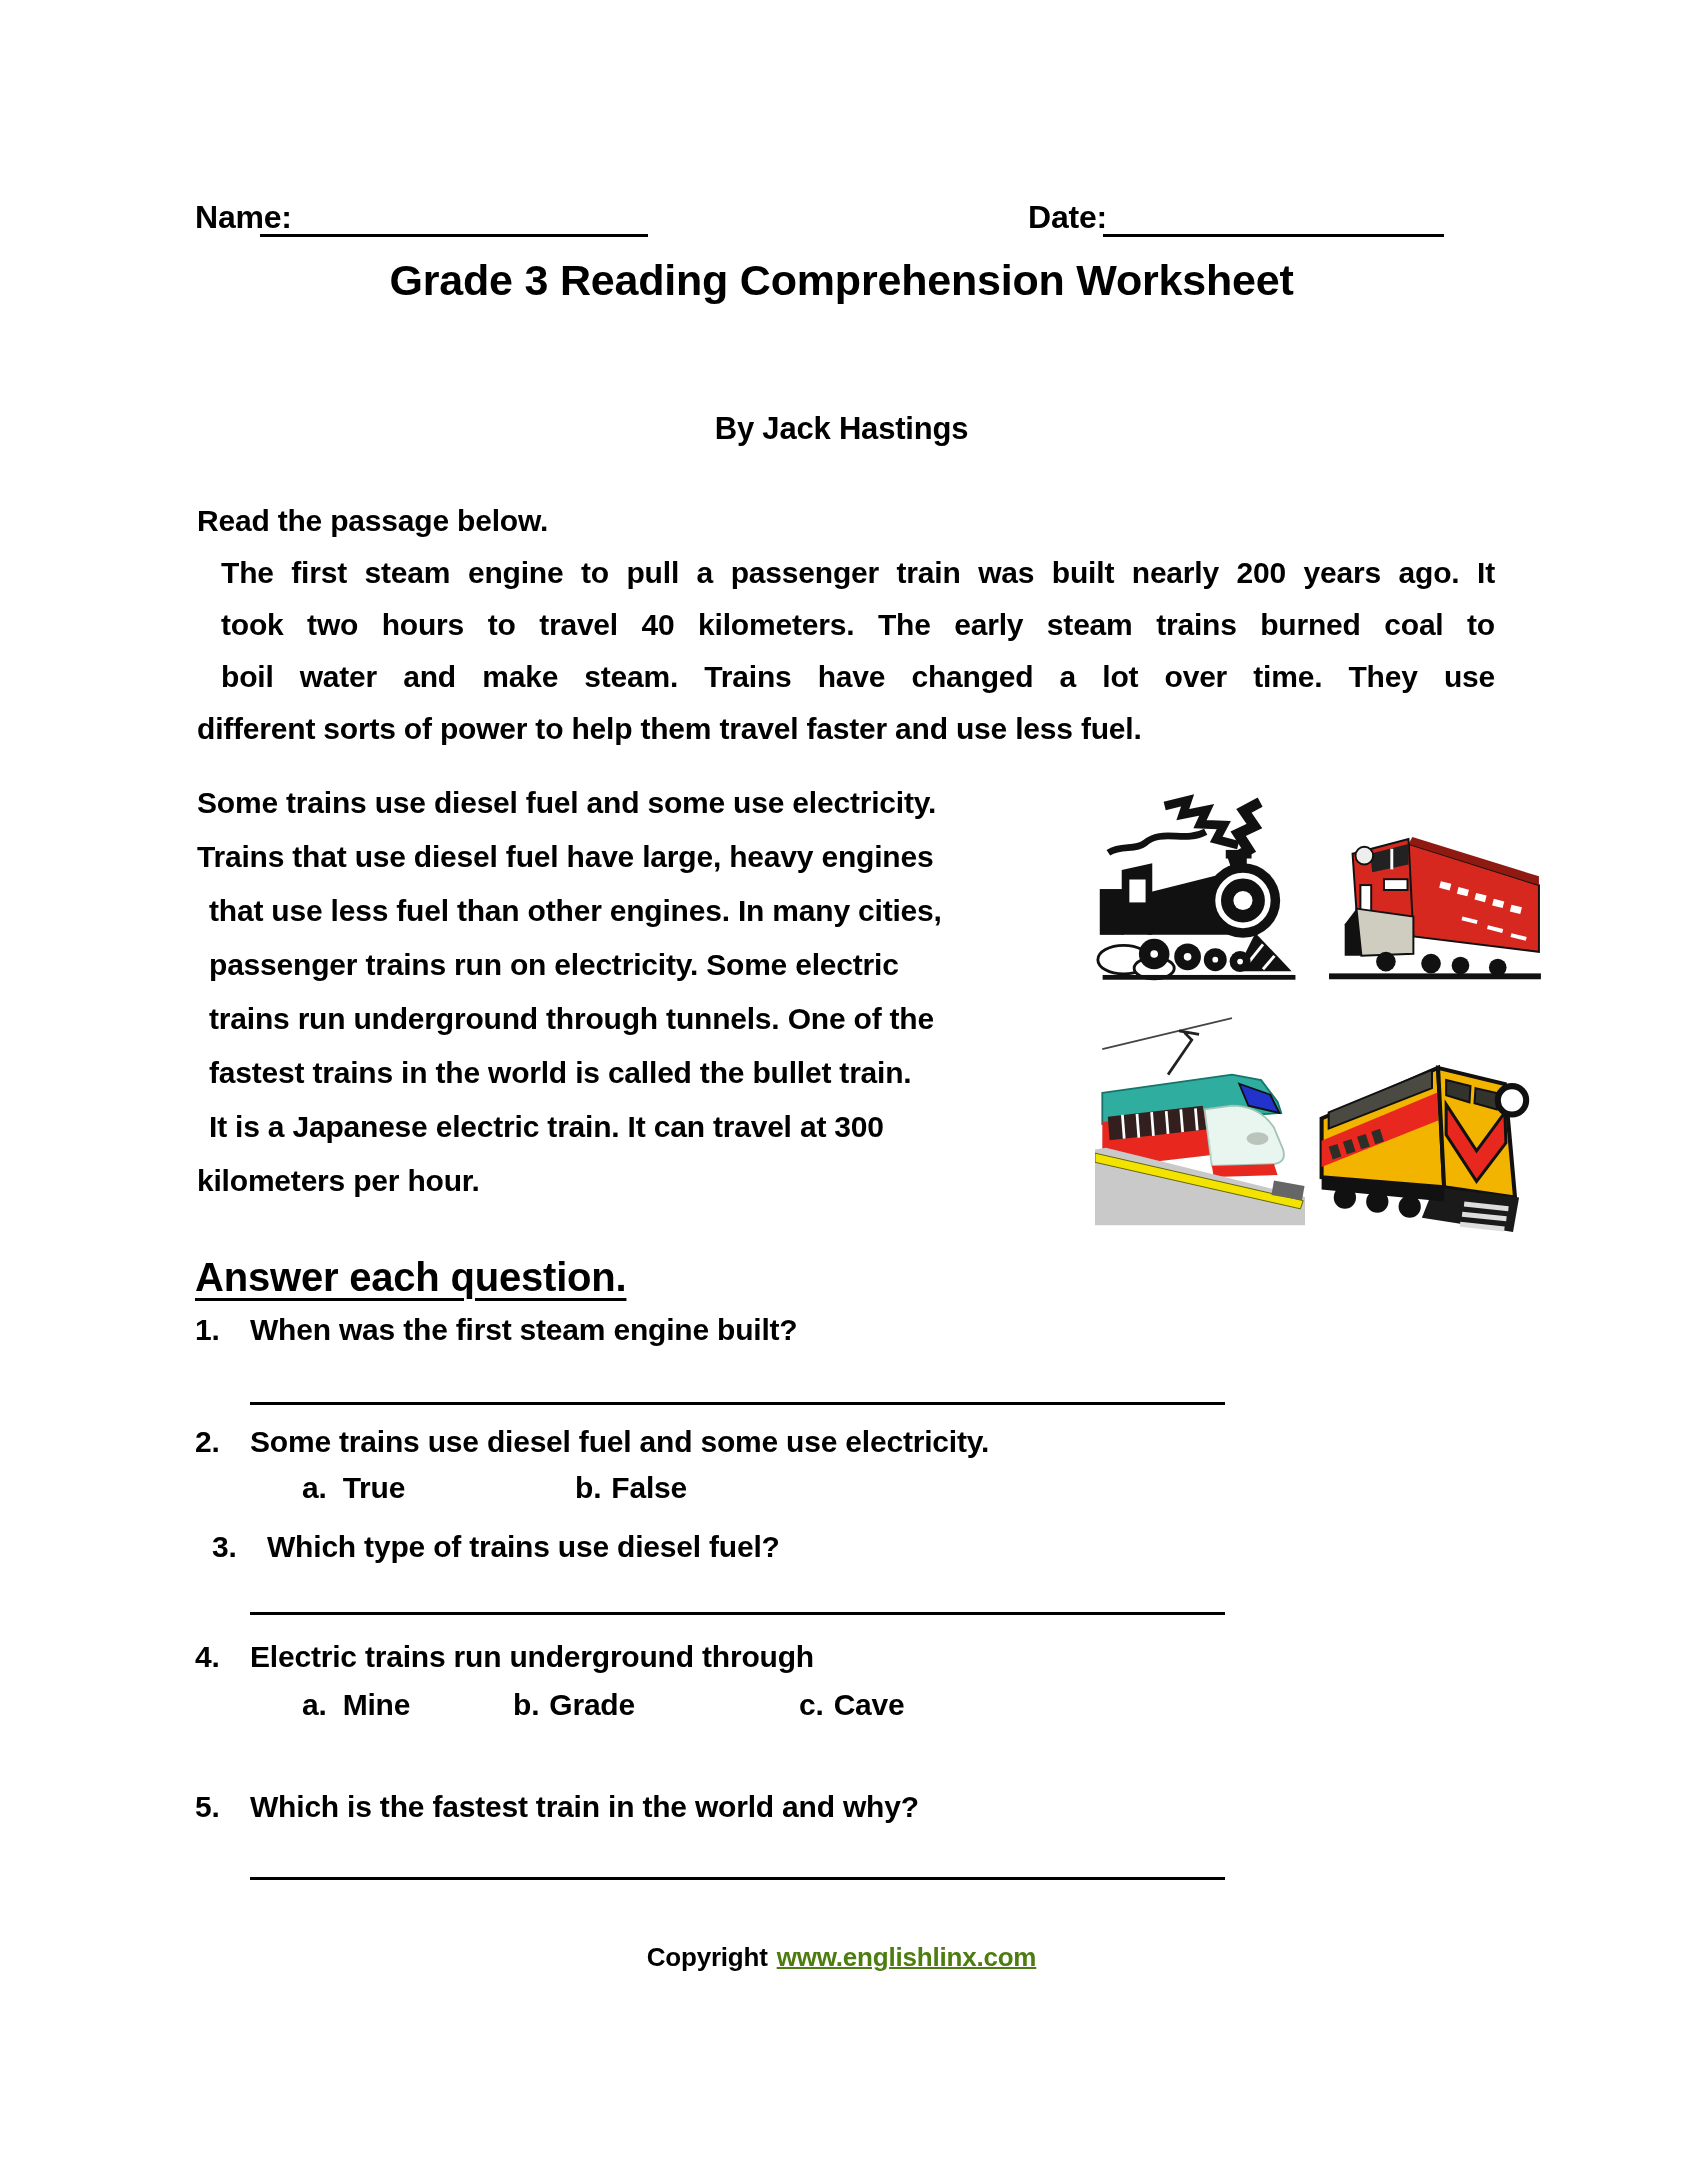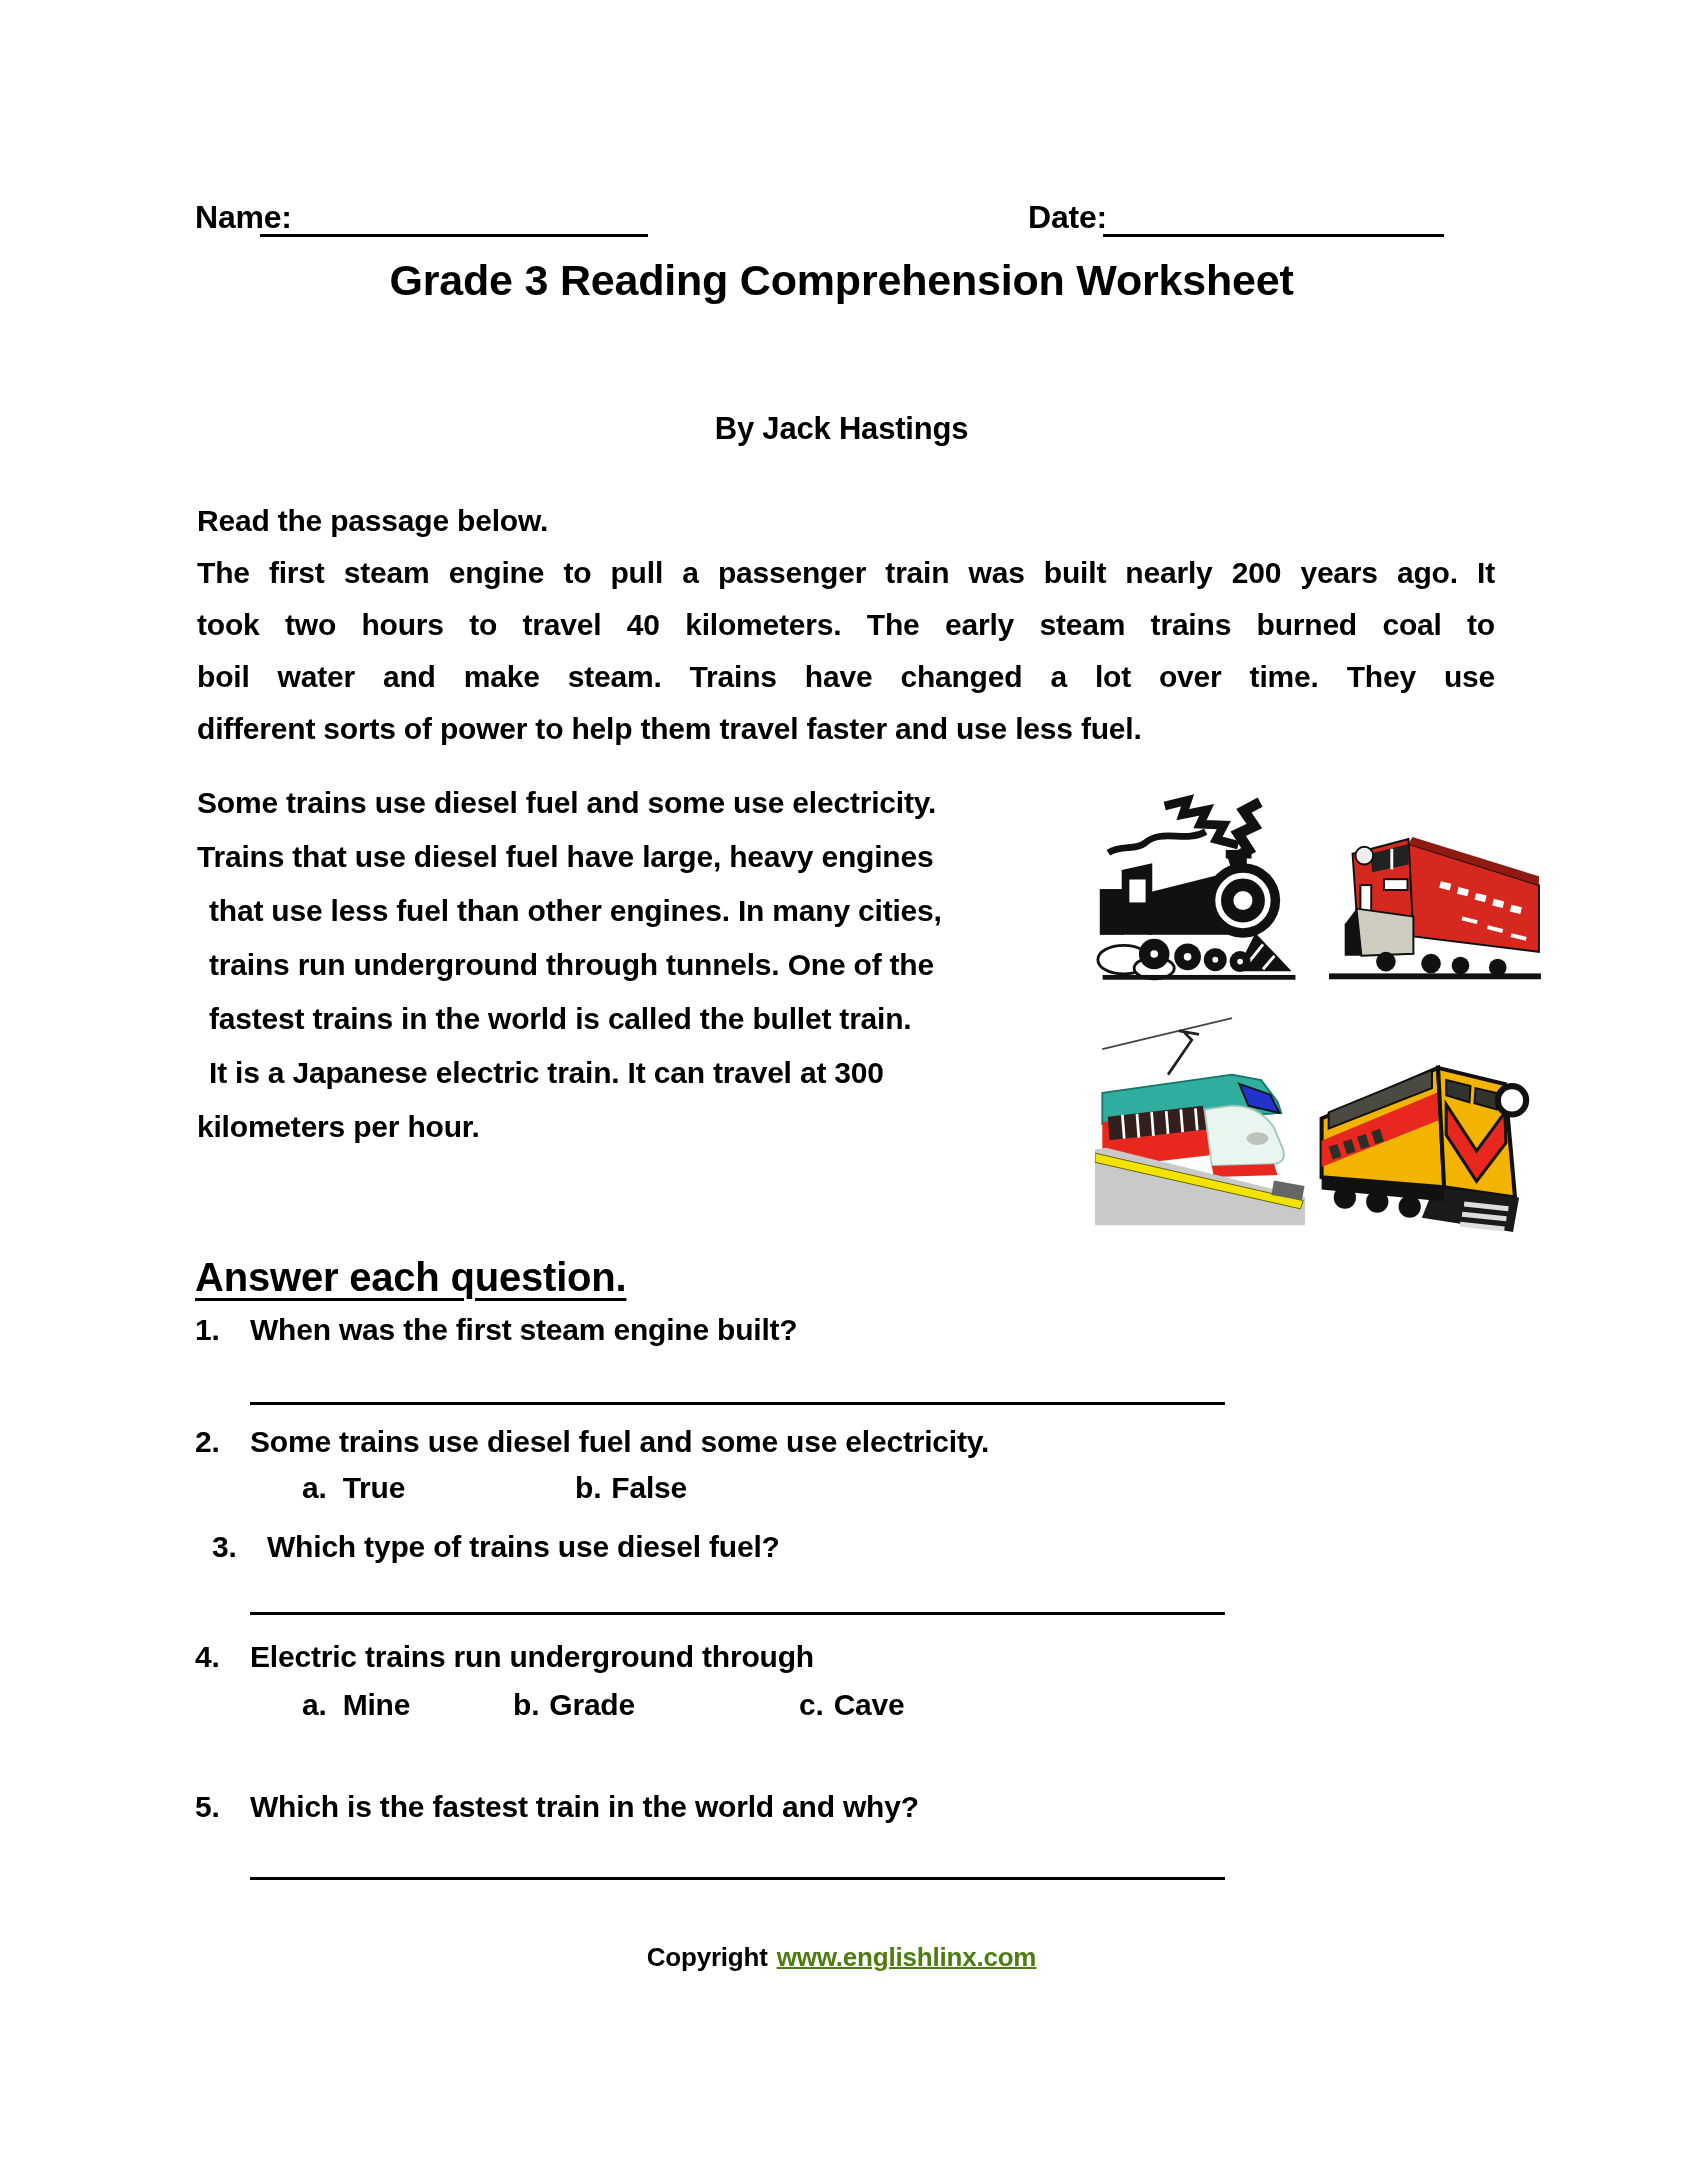--- a/index.html
+++ b/index.html
@@ -9,21 +9,21 @@
   
   .blank-line{position:absolute;height:3px;background:#000;}
   .hdr-label{font-size:32px;line-height:1;}
   
   .title{left:0;top:259px;width:100%;text-align:center;font-size:43px;line-height:1;}
   .subtitle{left:0;top:362px;width:100%;text-align:center;font-size:39px;line-height:1;}
   .byline{left:0;top:413px;width:100%;text-align:center;font-size:31px;line-height:1;}
   
   .passage{left:197px;top:495px;width:1298px;font-size:30px;line-height:52px;}
   .p1-line{white-space:normal;}
-  .just{text-align:justify;text-align-last:justify;}
+  .just{text-align:justify;text-align-last:justify;margin-left:24px;}
   .para2{left:197px;top:776px;width:901px;font-size:30px;line-height:54px;}
   .p2-line{white-space:nowrap;}
   .p2-ind{padding-left:12px;}
   
   .train-grid{left:1095px;top:787px;display:grid;grid-template-columns:210px 244px;
               grid-template-rows:206px 238px;gap:6px;}
   .train-cell{position:relative;overflow:hidden;}
   .train-cell svg{width:100%;height:100%;display:block;}
   
   .section-head{left:195px;top:1253px;font-size:40px;line-height:1.2;
@@ -57,20 +57,21 @@
     <div class="p1-line just">The first steam engine to pull a passenger train was built nearly 200 years ago. It</div>
     <div class="p1-line just">took two hours to travel 40 kilometers. The early steam trains burned coal to</div>
     <div class="p1-line just">boil water and make steam. Trains have changed a lot over time. They use</div>
     <div class="p1-line">different sorts of power to help them travel faster and use less fuel.</div>
   </div>
 
   <div class="abs para2">
     <div class="p2-line">Some trains use diesel fuel and some use electricity.</div>
     <div class="p2-line">Trains that use diesel fuel have large, heavy engines</div>
     <div class="p2-line p2-ind">that use less fuel than other engines. In many cities,</div>
+    <div class="p2-line p2-ind">passenger trains run on electricity. Some electric</div>
     <div class="p2-line p2-ind">trains run underground through tunnels. One of the</div>
     <div class="p2-line p2-ind">fastest trains in the world is called the bullet train.</div>
     <div class="p2-line p2-ind">It is a Japanese electric train. It can travel at 300</div>
     <div class="p2-line">kilometers per hour.</div>
   </div>
 
   <div class="abs train-grid">
 
     <div class="train-cell">
       <svg viewBox="0 0 220 210" preserveAspectRatio="xMidYMid meet">

